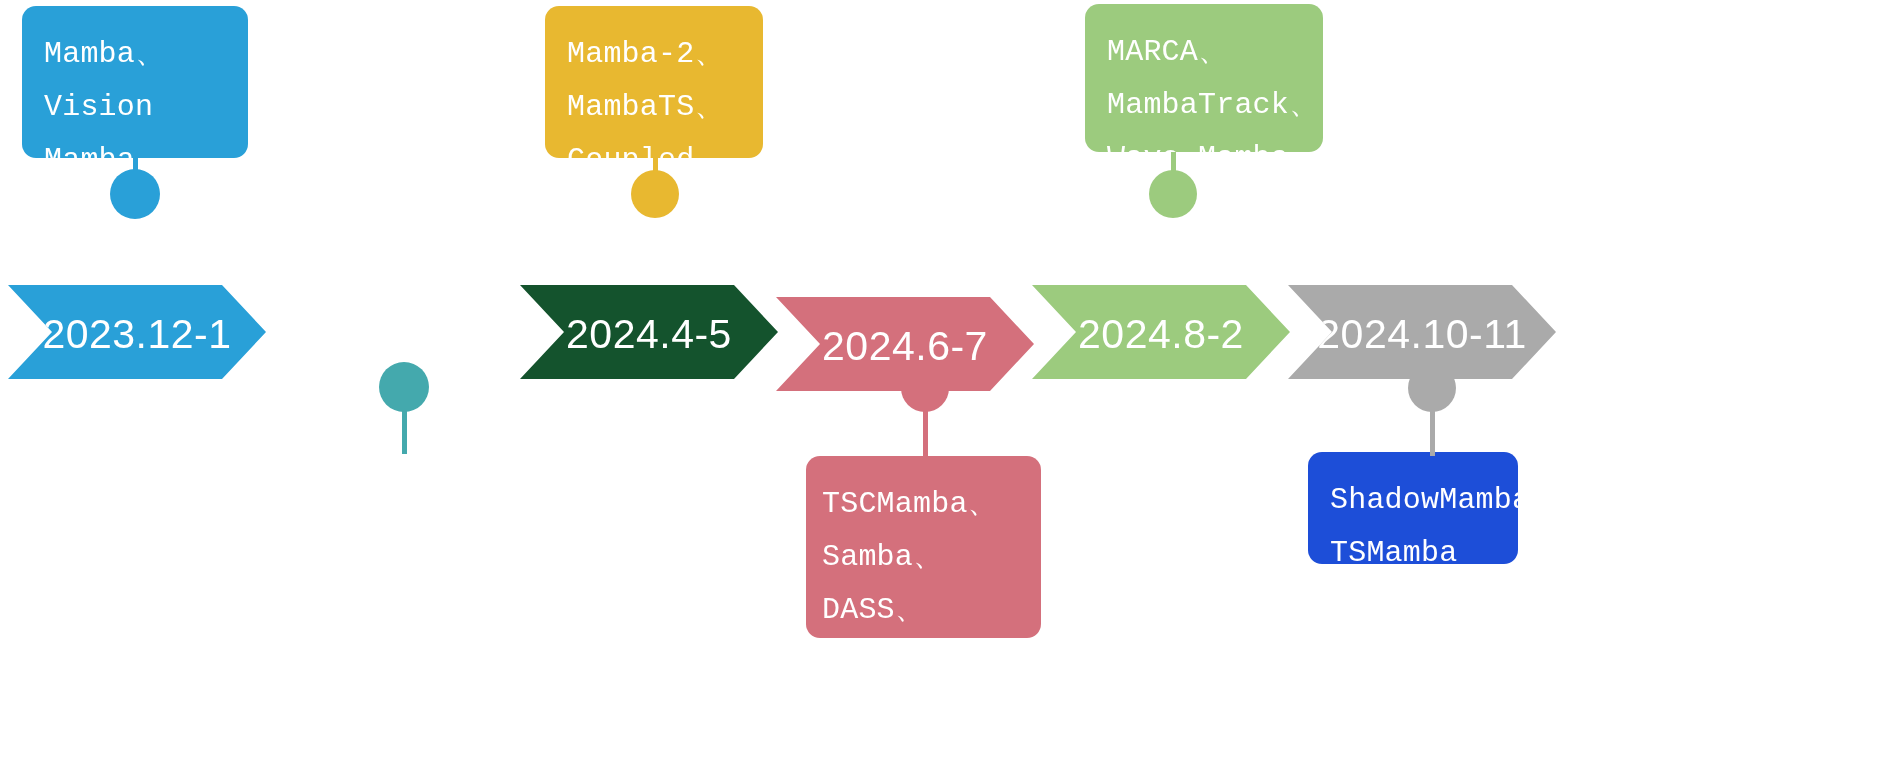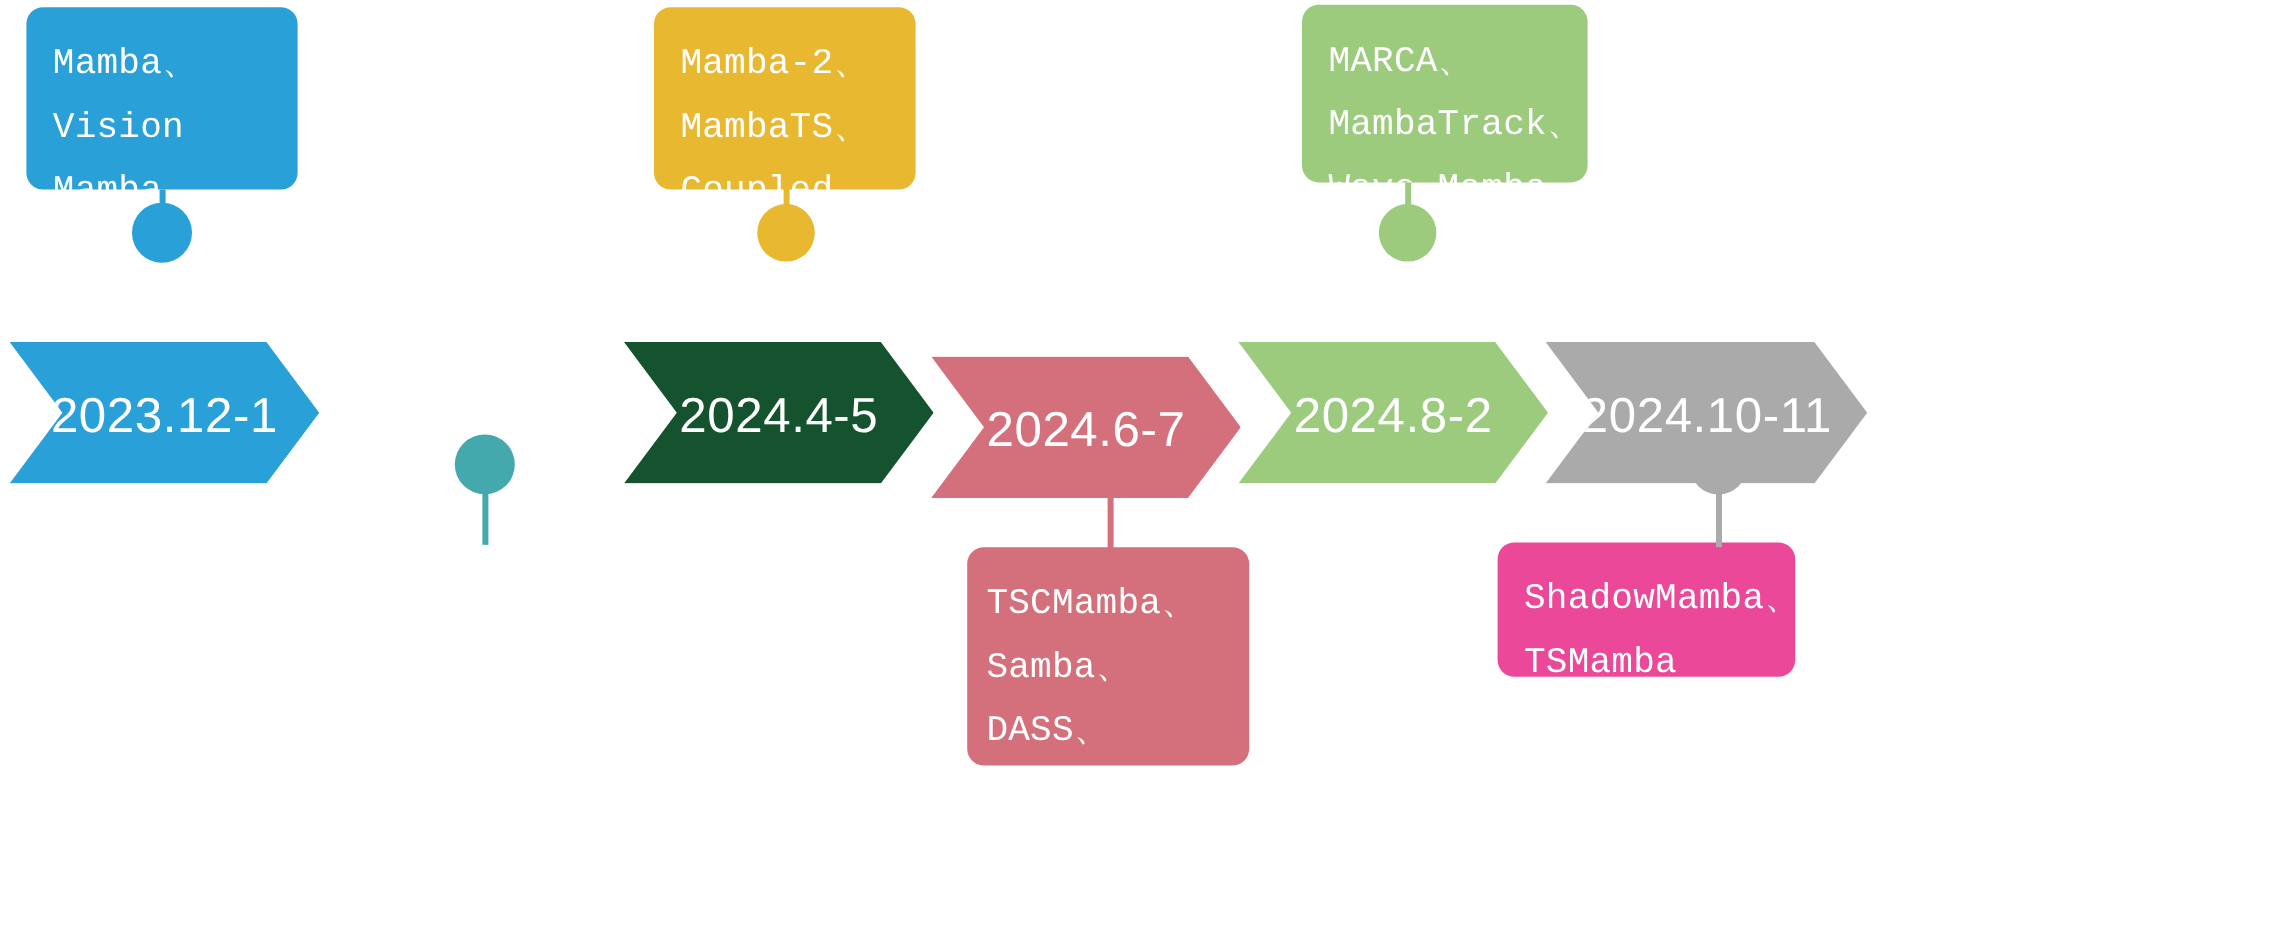--- a/index.html
+++ b/index.html
@@ -43,21 +43,21 @@
   }
   .dot {
     position: absolute;
     border-radius: 50%;
   }
 
   
   .chevron {
     position: absolute;
     top: 285px;
-    height: 118px;
+    height: 94px;
     display: flex;
     align-items: center;
     justify-content: center;
   }
   .chevron-label {
     font-family: "Liberation Sans", "DejaVu Sans", sans-serif;
     font-size: 41px;
     color: #ffffff;
     font-weight: normal;
     letter-spacing: 0.5px;
@@ -98,20 +98,20 @@
       <span class="chevron-label">2024.6-7</span>
     </div>
     <div class="callout rounded" style="left: 1085px; top: 4px; width: 238px; height: 148px; background: rgb(156, 203, 126);">MARCA、
 MambaTrack、
 Wave-Mamba</div>
     <div class="stem" style="left: 1171px; top: 152px; height: 24px; background: rgb(156, 203, 126);"></div>
     <div class="dot" style="left: 1149px; top: 170px; width: 48px; height: 48px; background: rgb(156, 203, 126);"></div>
     <div class="chevron" style="left: 1032px; width: 258px; background: rgb(156, 203, 126); clip-path: polygon(0px 0px, calc(100% - 44px) 0px, 100% 50%, calc(100% - 44px) 100%, 0px 100%, 44px 50%);">
       <span class="chevron-label">2024.8-2</span>
     </div>
-    <div class="callout rounded" style="left: 1248px; top: 452px; width: 248px; height: 112px; background: #ec4899;">ShadowMamba、
+    <div class="callout rounded" style="left: 1308px; top: 452px; width: 210px; height: 112px; background: #1d4ed8;">ShadowMamba、
 TSMamba</div>
     <div class="stem" style="left: 1430px; top: 408px; height: 48px; background: rgb(170, 170, 170);"></div>
     <div class="dot" style="left: 1408px; top: 364px; width: 48px; height: 48px; background: rgb(170, 170, 170);"></div>
     <div class="chevron" style="left: 1288px; width: 268px; background: rgb(170, 170, 170); clip-path: polygon(0px 0px, calc(100% - 44px) 0px, 100% 50%, calc(100% - 44px) 100%, 0px 100%, 44px 50%);">
       <span class="chevron-label">2024.10-11</span>
     </div>
   </div>
 
 </body></html>

